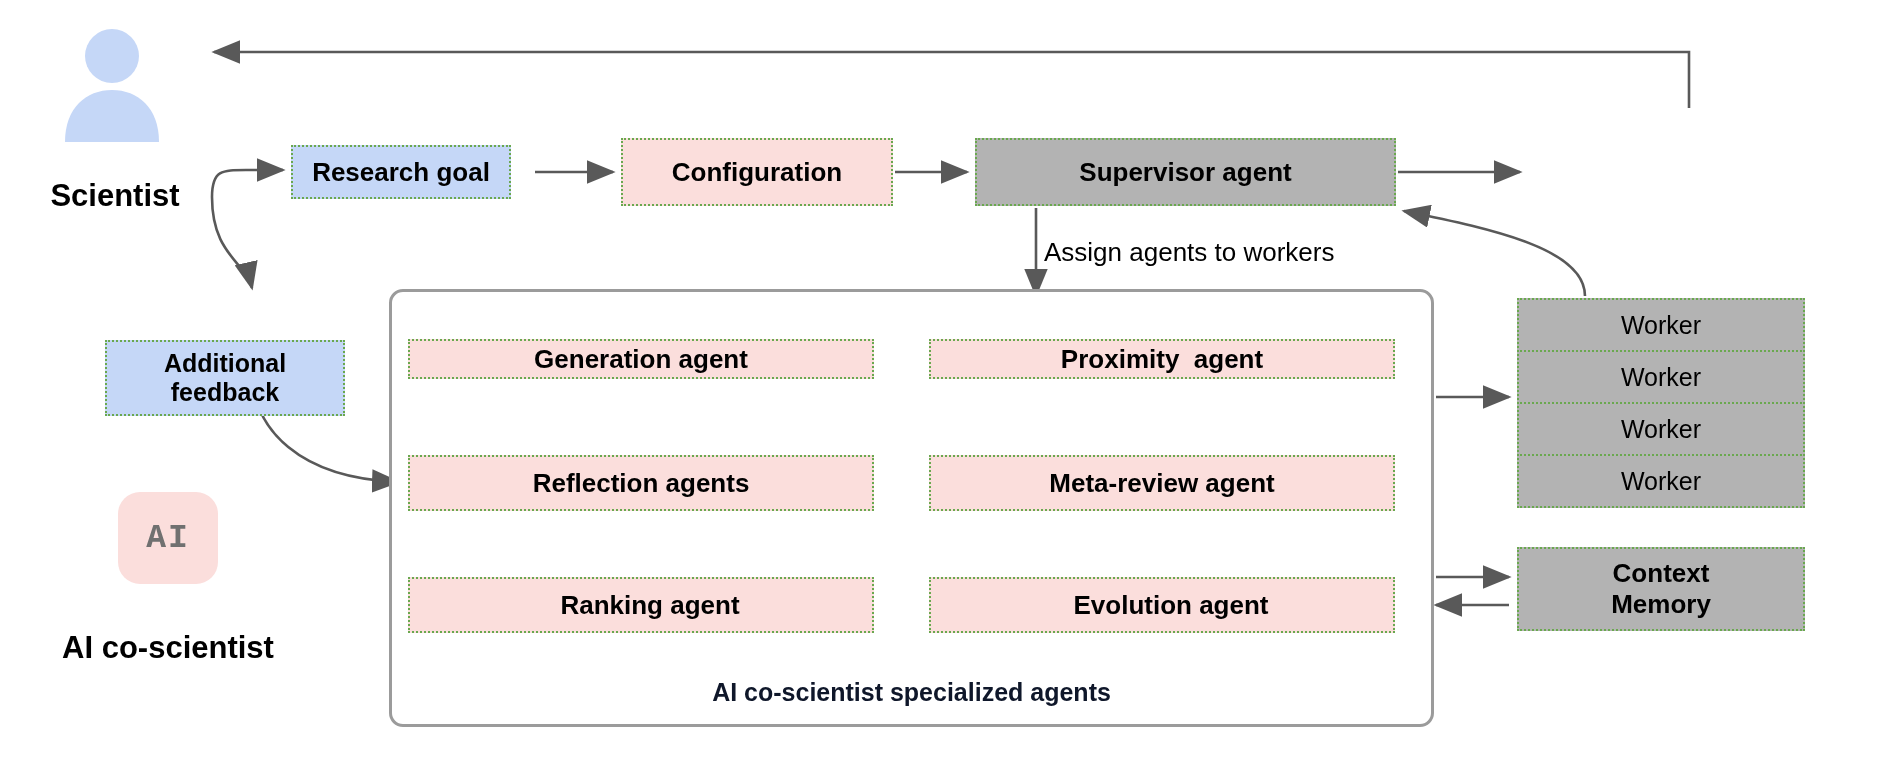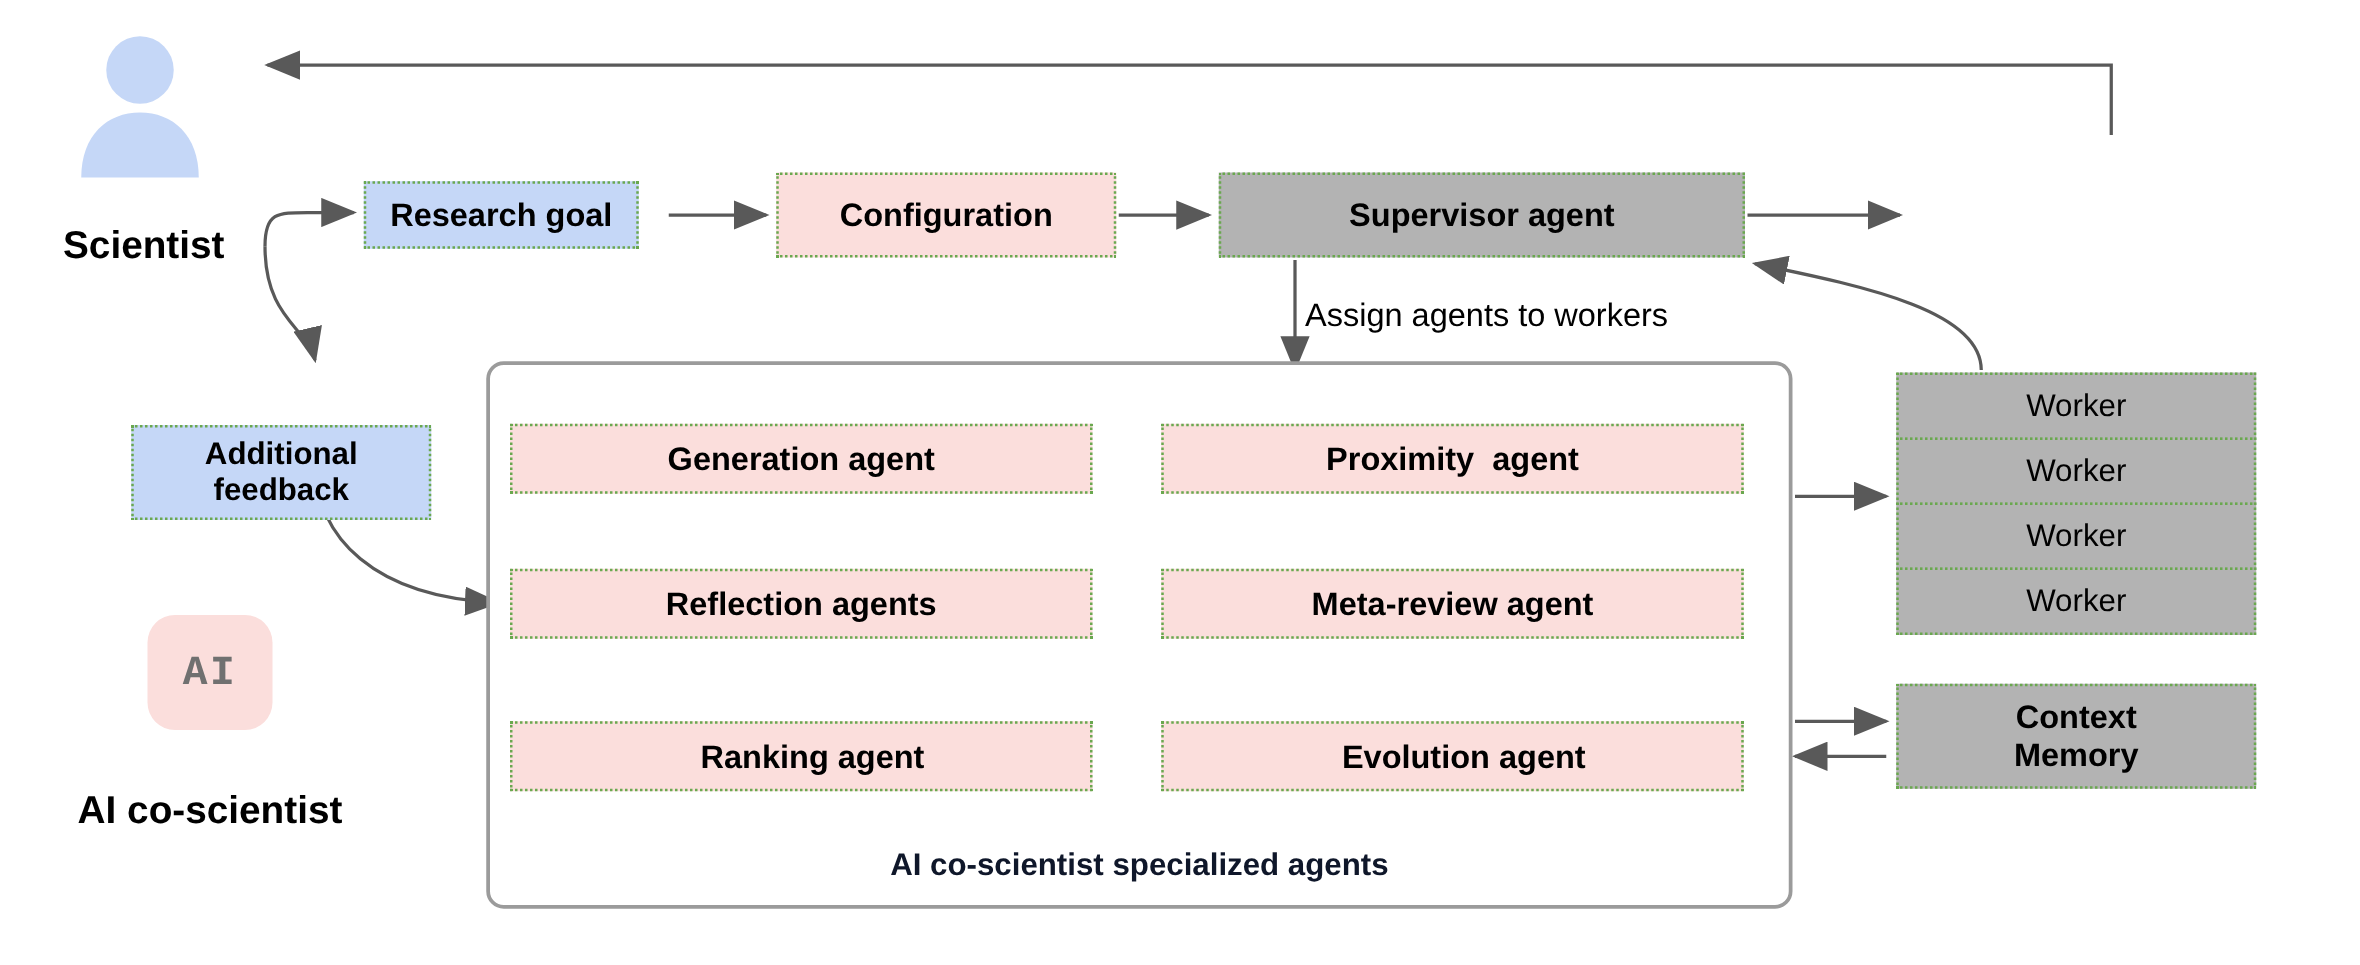--- a/index.html
+++ b/index.html
@@ -80,21 +80,21 @@
     position: absolute;
     box-sizing: border-box;
     border: 2px dotted #6aa84f;
     background: #fbdedc;
     display: flex; align-items: center; justify-content: center;
     font-size: 26px; font-weight: bold; color: #000;
     white-space: pre;
   }
   .agent-left  { left: 408px; width: 466px; }
   .agent-right { left: 929px; width: 466px; }
-  .agent-r1 { top: 339px; height: 56px; }
+  .agent-r1 { top: 339px; height: 40px; }
   .agent-r2 { top: 455px; height: 56px; }
   .agent-r3 { top: 577px; height: 56px; padding-left: 18px; }
 
   #panel-caption {
     position: absolute;
     left: 389px; top: 678px; width: 1045px;
     text-align: center;
     font-size: 25px; font-weight: bold; color: #0f172a;
   }
 

